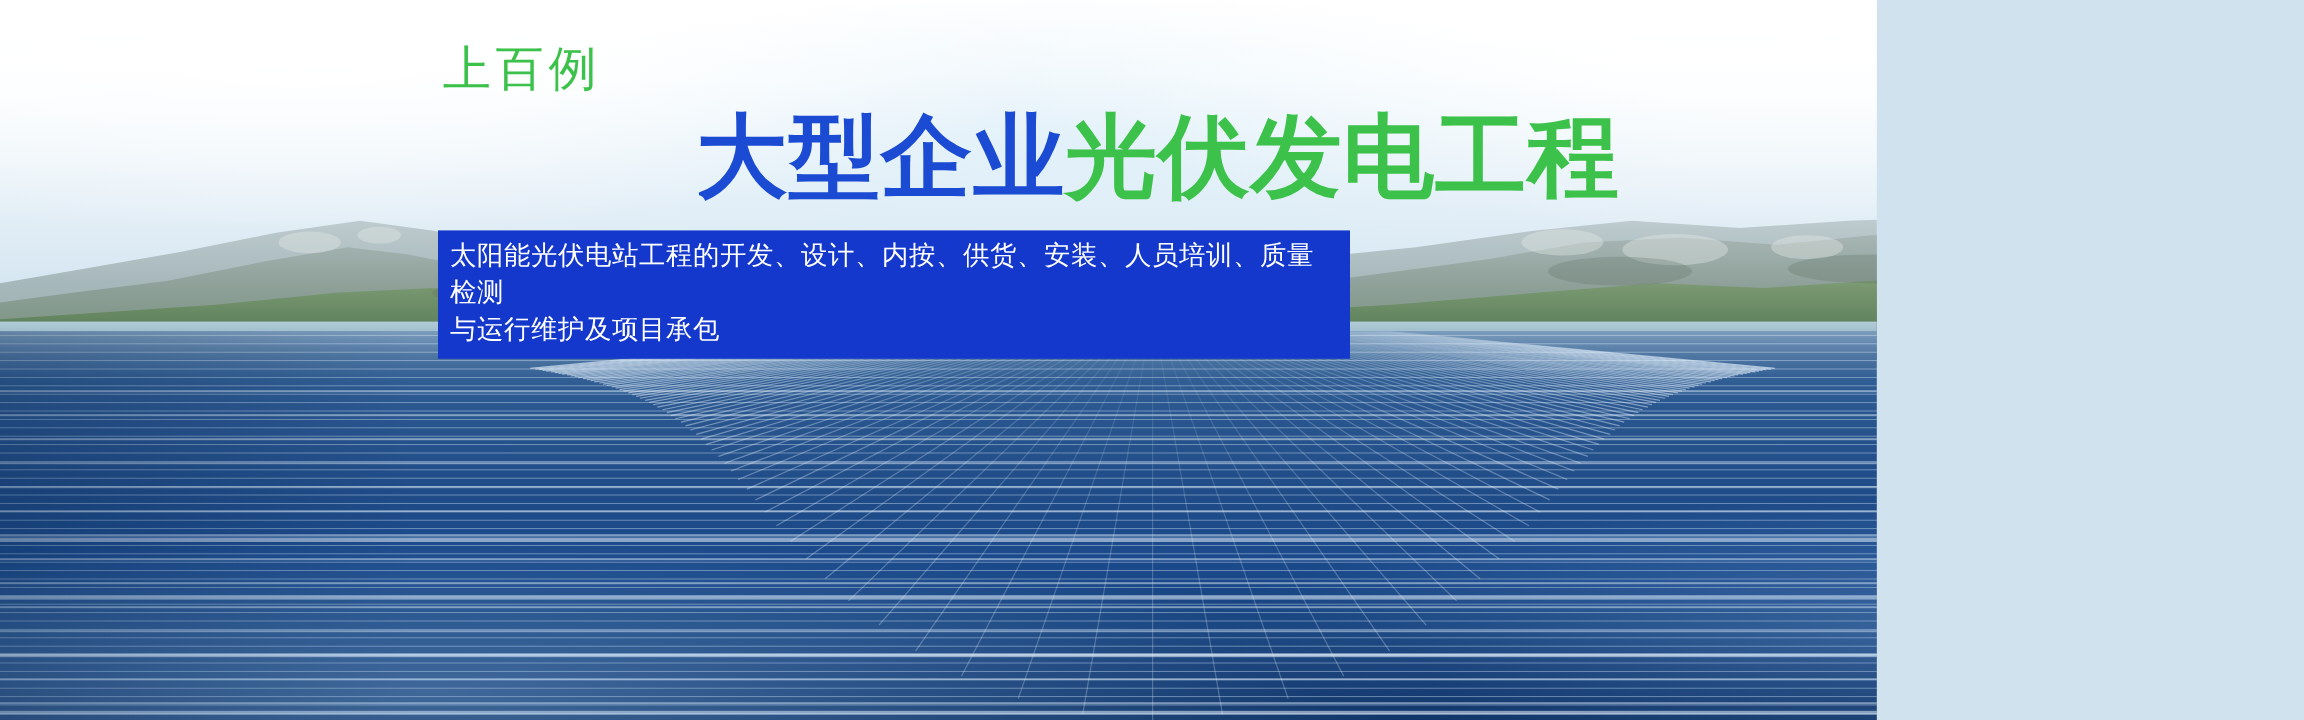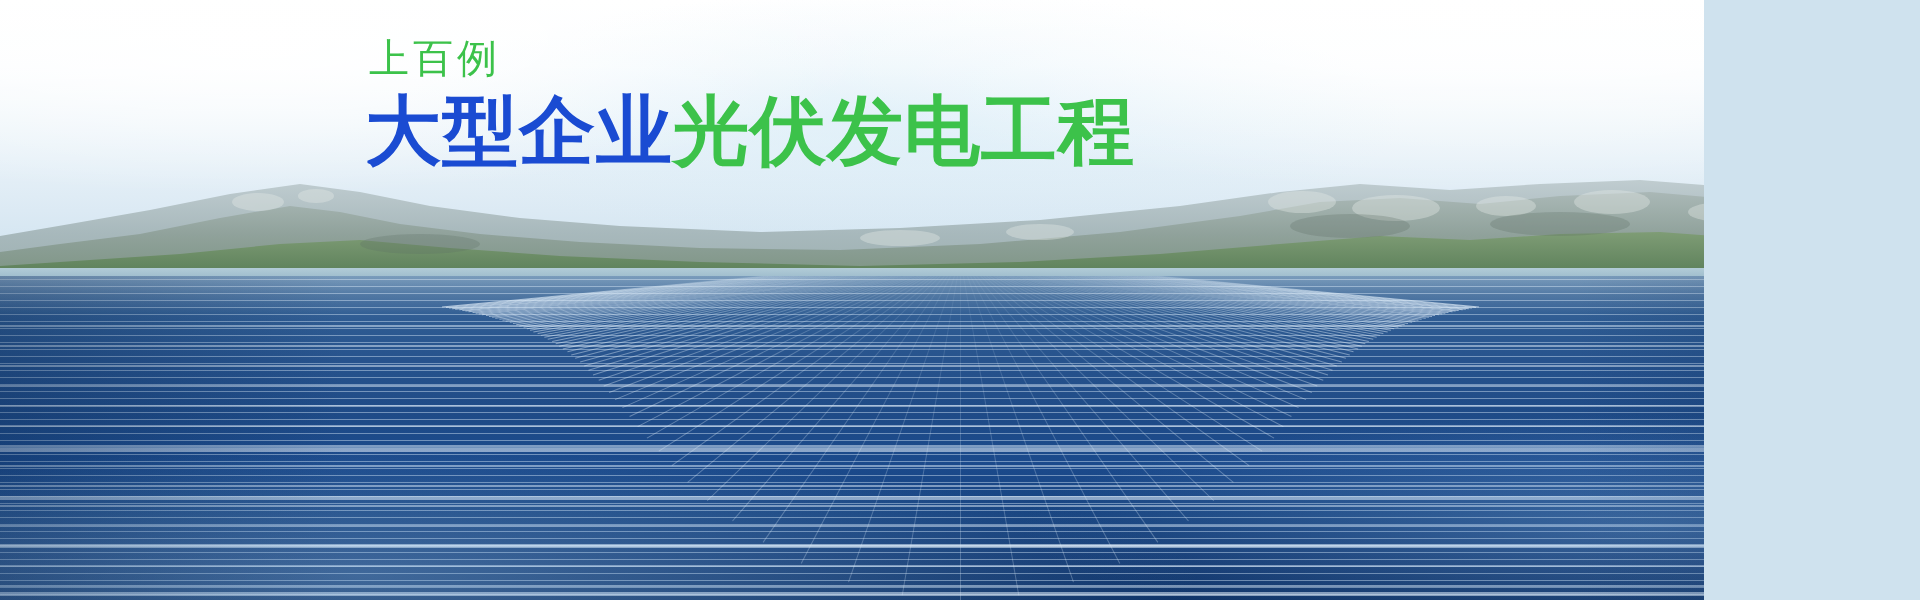--- a/index.html
+++ b/index.html
@@ -1,21 +1,21 @@
 <!DOCTYPE html>
 <html><head>
 <meta charset="utf-8">
 <style>
   html,body{margin:0;padding:0;}
   body{
     width:1920px;height:600px;overflow:hidden;
     font-family:"Liberation Sans","DejaVu Sans",sans-serif;
     background:#cfe2ee;
   }
-  .banner{position:relative;width:1704px;height:600px;overflow:hidden;}
+  .banner{position:relative;width:1564px;height:600px;overflow:hidden;}
 
   
   .sky{
     position:absolute;left:0;top:0;width:1920px;height:300px;
     background:linear-gradient(180deg,#ffffff 0%,#fbfdfe 22%,#eaf3f9 48%,#dceaf4 70%,#cfe3f0 88%,#c6dced 100%);
   }
   .sky-haze{
     position:absolute;left:0;top:0;width:1920px;height:300px;
     background:
       radial-gradient(ellipse 900px 220px at 250px 40px, rgba(255,255,255,.95), rgba(255,255,255,0) 70%),
@@ -98,20 +98,21 @@
     font-size:40px;line-height:1;font-weight:400;
     color:#3cc24a;letter-spacing:4px;
     margin:0 0 14px 4px;
     font-family:"DejaVu Sans","Liberation Sans",sans-serif;
   }
 
   .headline{
     font-size:76px;line-height:1.02;font-weight:700;
     letter-spacing:1px;margin:0;white-space:nowrap;
     font-family:"DejaVu Sans","Liberation Sans",sans-serif;
+    text-align:center;
   }
   .headline .h-blue{color:#1a4bd2;}
   .headline .h-green{color:#3cc24a;}
 
   .subtitle{
     margin:10px 0 0 4px;
     font-size:24px;line-height:1;font-weight:400;
     color:#1c46cf;letter-spacing:2.6px;white-space:nowrap;
   }
 
@@ -320,15 +321,19 @@
 
   <div class="copy">
 
     <div class="eyebrow">上百例</div>
 
     <h1 class="headline">
       <span class="h-blue">大型企业</span><span class="h-green">光伏发电工程</span>
     </h1>
 
 
+    <div class="descbox">
+      <span class="l1">太阳能光伏电站工程的开发、设计、内按、供货、安装、人员培训、质量检测</span>
+      <span class="l2">与运行维护及项目承包</span>
+    </div>
 
   </div>
 </div>
 
 </body></html>

